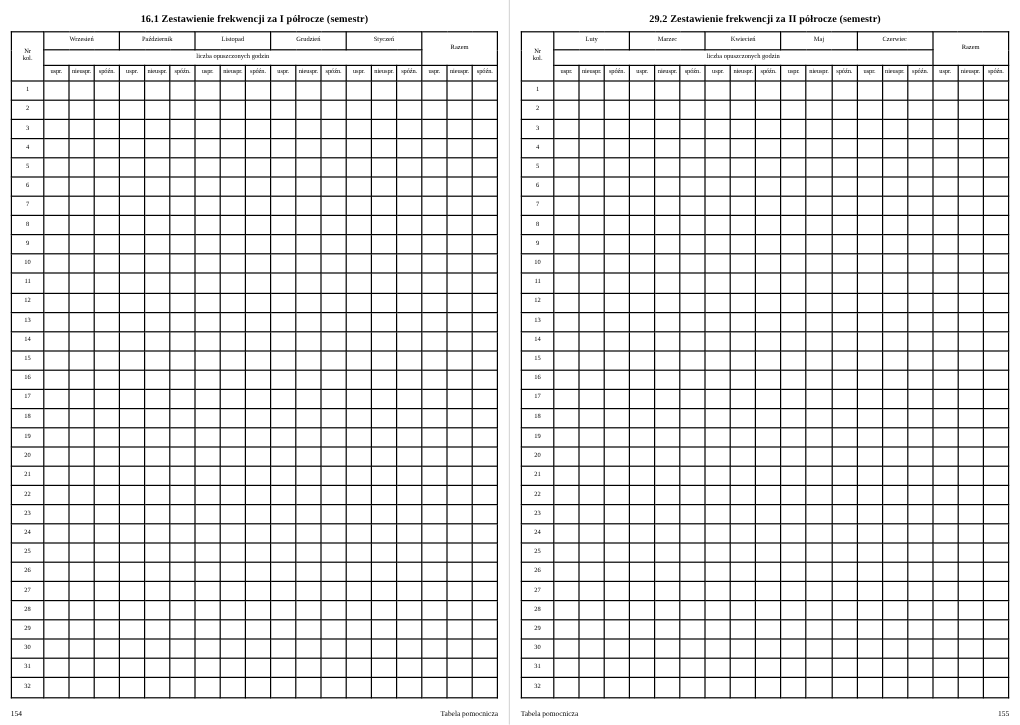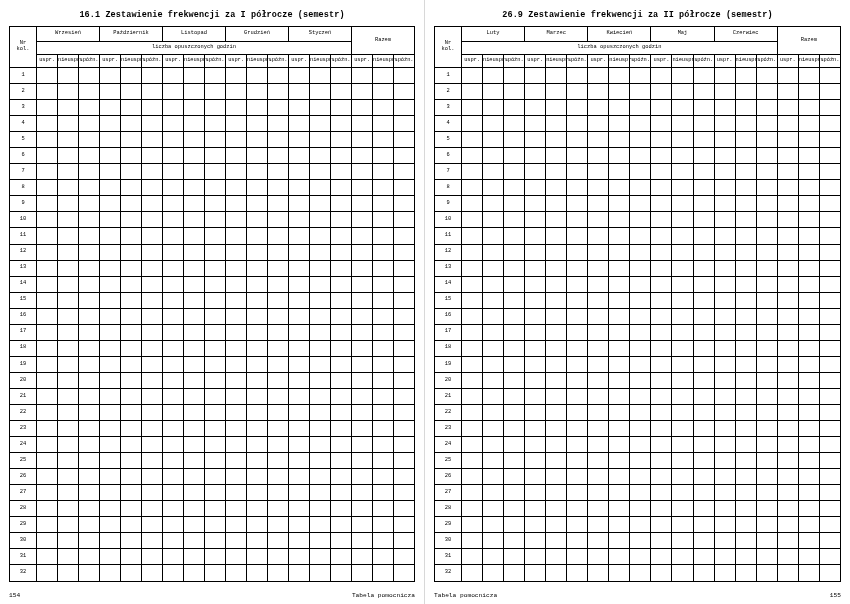--- a/index.html
+++ b/index.html
@@ -12,21 +12,20 @@
     height: 604px;
     font-family: "Liberation Serif", serif;
     color: #000000;
     overflow: hidden;
   }
   .spread {
     display: flex;
     width: 850px;
     height: 604px;
     box-sizing: border-box;
-    font-family: Liberation Mono, monospace;
   }
   .page {
     position: relative;
     width: 425px;
     height: 604px;
     box-sizing: border-box;
     padding: 8px 9px 0 9px;
   }
   .page-left { border-right: 1px solid #d8d8d8; }
 
@@ -817,21 +816,21 @@
     </table>
 
     <div class="footer">
       <div class="footer-left">154</div>
       <div class="footer-spacer"></div>
       <div class="footer-right">Tabela pomocnicza</div>
     </div>
   </div>
 
   <div class="page page-right">
-    <div class="page-title">26.9 Zestawienie frekwencji za II półrocze (semestr)</div>
+    <div class="page-title">29.2 Zestawienie frekwencji za II półrocze (semestr)</div>
 
     <table class="freq">
       <thead>
         <tr>
           <th class="col-nr hdr-nr" rowspan="3">
             <div>Nr</div>
             <div>kol.</div>
           </th>
           <th class="hdr-month" colspan="3">Luty</th>
           <th class="hdr-month" colspan="3">Marzec</th>

